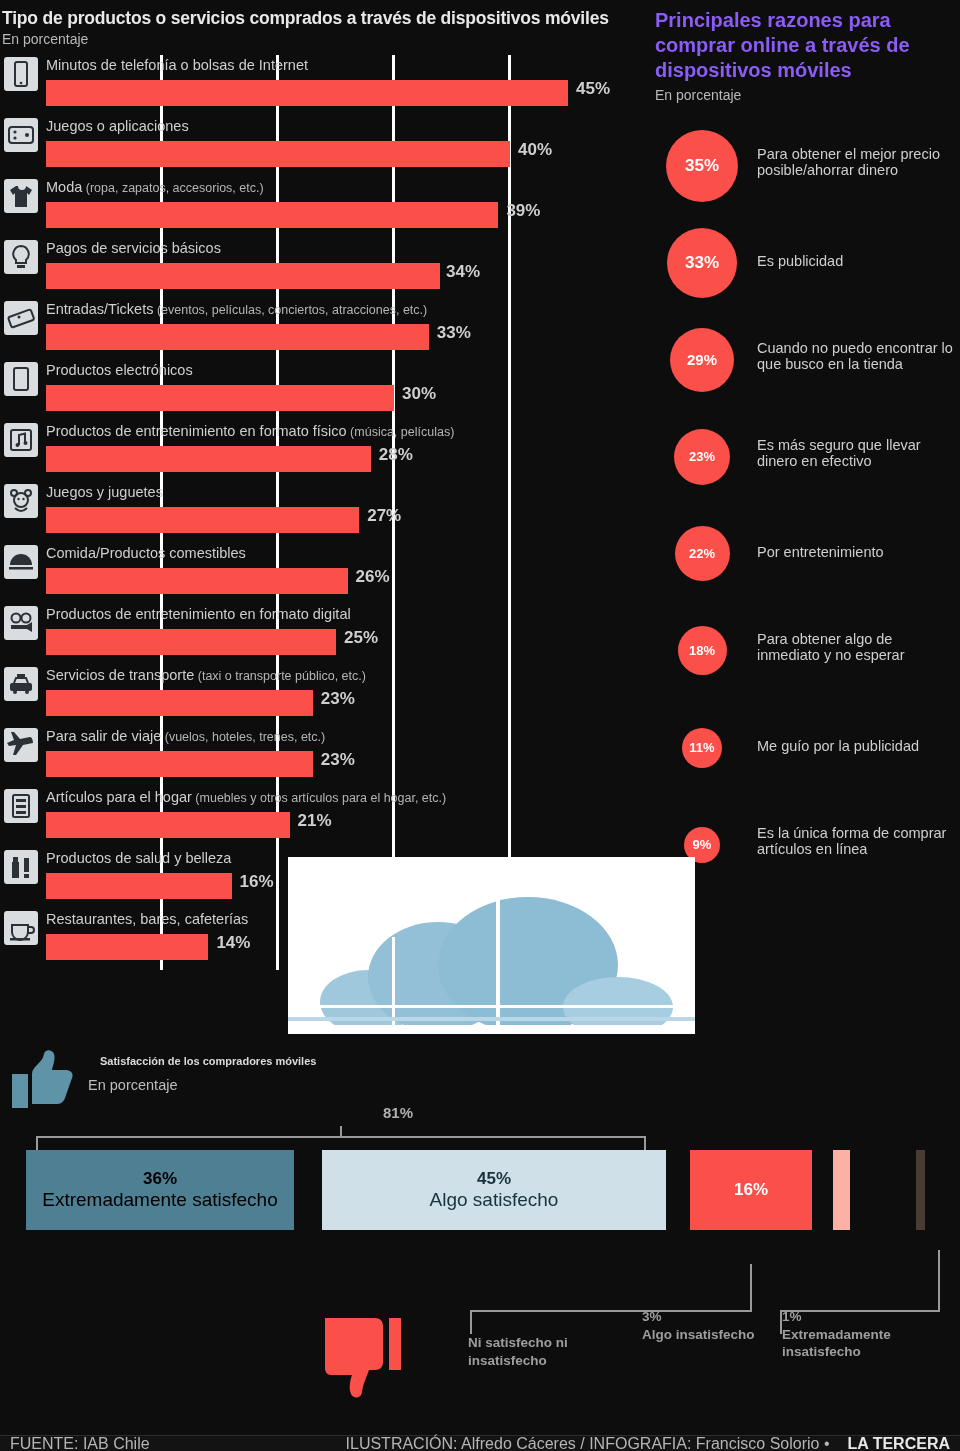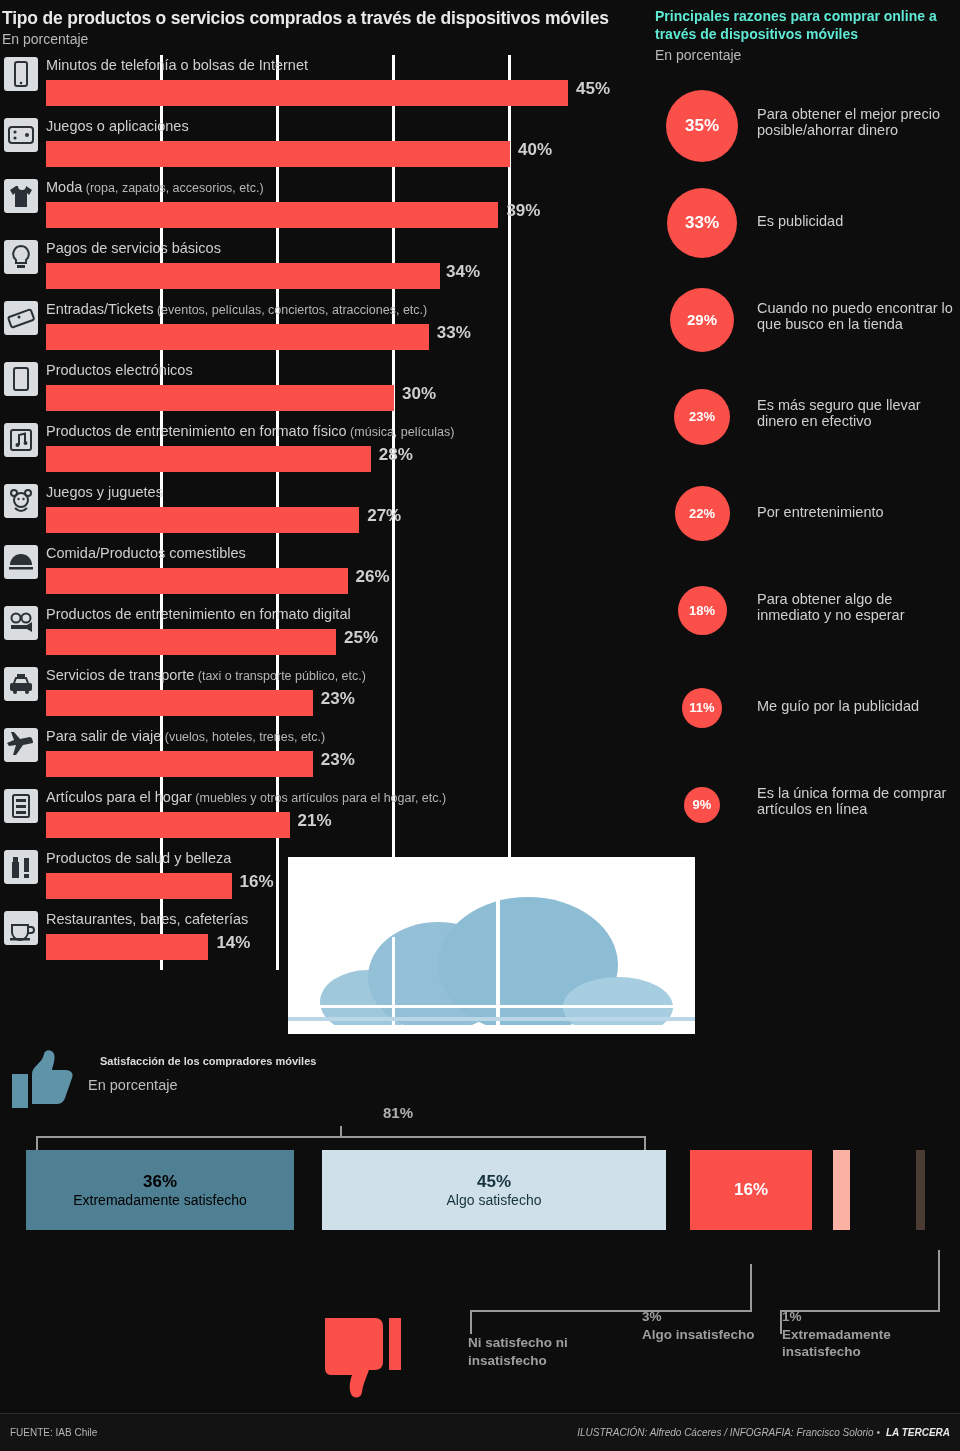--- a/index.html
+++ b/index.html
@@ -37,21 +37,21 @@
     position:absolute; left:46px; top:2px; font-size:14.5px; color:#cfcfcf; white-space:nowrap;
   }
   .bar-label .sm { font-size:12.5px; color:#b5b5b5; }
   .bar-track { position:absolute; left:46px; top:25px; height:26px; width:560px; }
   .bar-fill { height:26px; background:#fb4f4a; }
   .bar-value {
     position:absolute; top:24px; font-size:17px; font-weight:bold; color:#cfcfcf; white-space:nowrap;
   }
 
   
-  .r-title { font-size:14px; font-weight:bold; line-height:1.25; padding:8px 20px 0 10px; color:#5eead4; }
+  .r-title { font-size:20px; font-weight:bold; line-height:1.25; padding:8px 20px 0 10px; color:#8b5cf6; }
   .r-sub { font-size:14px; color:#b9b9b9; padding:4px 0 0 10px; }
   .reason-row { position:relative; height:97px; }
   .circle {
     position:absolute; border-radius:50%; background:#fb4f4a;
     display:flex; align-items:center; justify-content:center;
     color:#fff; font-weight:bold;
   }
   .reason-text {
     position:absolute; left:112px; font-size:14.5px; color:#cfcfcf; line-height:1.15; width:200px;
   }
@@ -61,30 +61,30 @@
     position:absolute; left:288px; top:857px; width:407px; height:177px;
     background:#ffffff; overflow:hidden;
   }
 
   
   .sat { position:absolute; left:0; top:1035px; width:960px; height:365px; }
   .sat-title { font-size:11px; font-weight:bold; color:#dcdcdc;margin-left:12px; }
   .sat-sub { font-size:14.5px; color:#bdbdbd; }
   .sbox { position:absolute; top:1150px; height:80px; display:flex; flex-direction:column; align-items:center; justify-content:center; }
   .sbox .v { font-size:17px; font-weight:bold; }
-  .sbox .l { font-size:14px; }
+  .sbox .l { font-size:19px; }
   .bracket-line { position:absolute; background:#9a9a9a; }
   .note { position:absolute; font-size:13.5px; font-weight:bold; color:#9e9e9e; line-height:1.3; }
 
   
   .footer {
-    position:absolute; left:0; bottom:0; width:960px; height:38px;
+    position:absolute; left:0; bottom:0; width:960px; height:16px;
     background:#131313; border-top:1px solid #2b2b2b;
     display:flex; align-items:center; justify-content:space-between;
-    padding:0 10px; font-size:10px; color:#b5b5b5;
+    padding:0 10px; font-size:16px; color:#b5b5b5;
   }
   .footer .brand { font-weight:bold; color:#e8e8e8; }
 </style>
 </head>
 <body>
 
 <div class="left-col">
   <h1 class="title">Tipo de productos o servicios comprados a través de dispositivos móviles</h1>
   <div class="subtitle">En porcentaje</div>
 
@@ -414,17 +414,17 @@
   <div>Extremadamente insatisfecho</div>
 </div>
 
 <svg style="position:absolute;left:325px;top:1316px;" width="78" height="90" viewBox="0 0 78 90">
   <path d="M0 2 h50 c5 0 8 3 8 8 v36 c0 5 -3 8 -8 8 h-6 c-2 6 -6 14 -7 22 c-1 7 -9 7 -11 2 c-3 -7 0 -16 1 -19 H6 c-4 0 -6 -3 -6 -7z" fill="#fb4f4a"></path>
   <rect x="64" y="2" width="12" height="52" fill="#fb4f4a"></rect>
 </svg>
 
 <div class="footer">
   <div>FUENTE: IAB Chile</div>
-  <div style="display:flex;gap:6px;align-items:flex-start;font-style:italic;">
+  <div style="display:flex;gap:18px;align-items:flex-start;">
     <span>ILUSTRACIÓN: Alfredo Cáceres / INFOGRAFIA: Francisco Solorio •</span>
     <span class="brand">LA TERCERA</span>
   </div>
 </div>
 
 </body></html>

